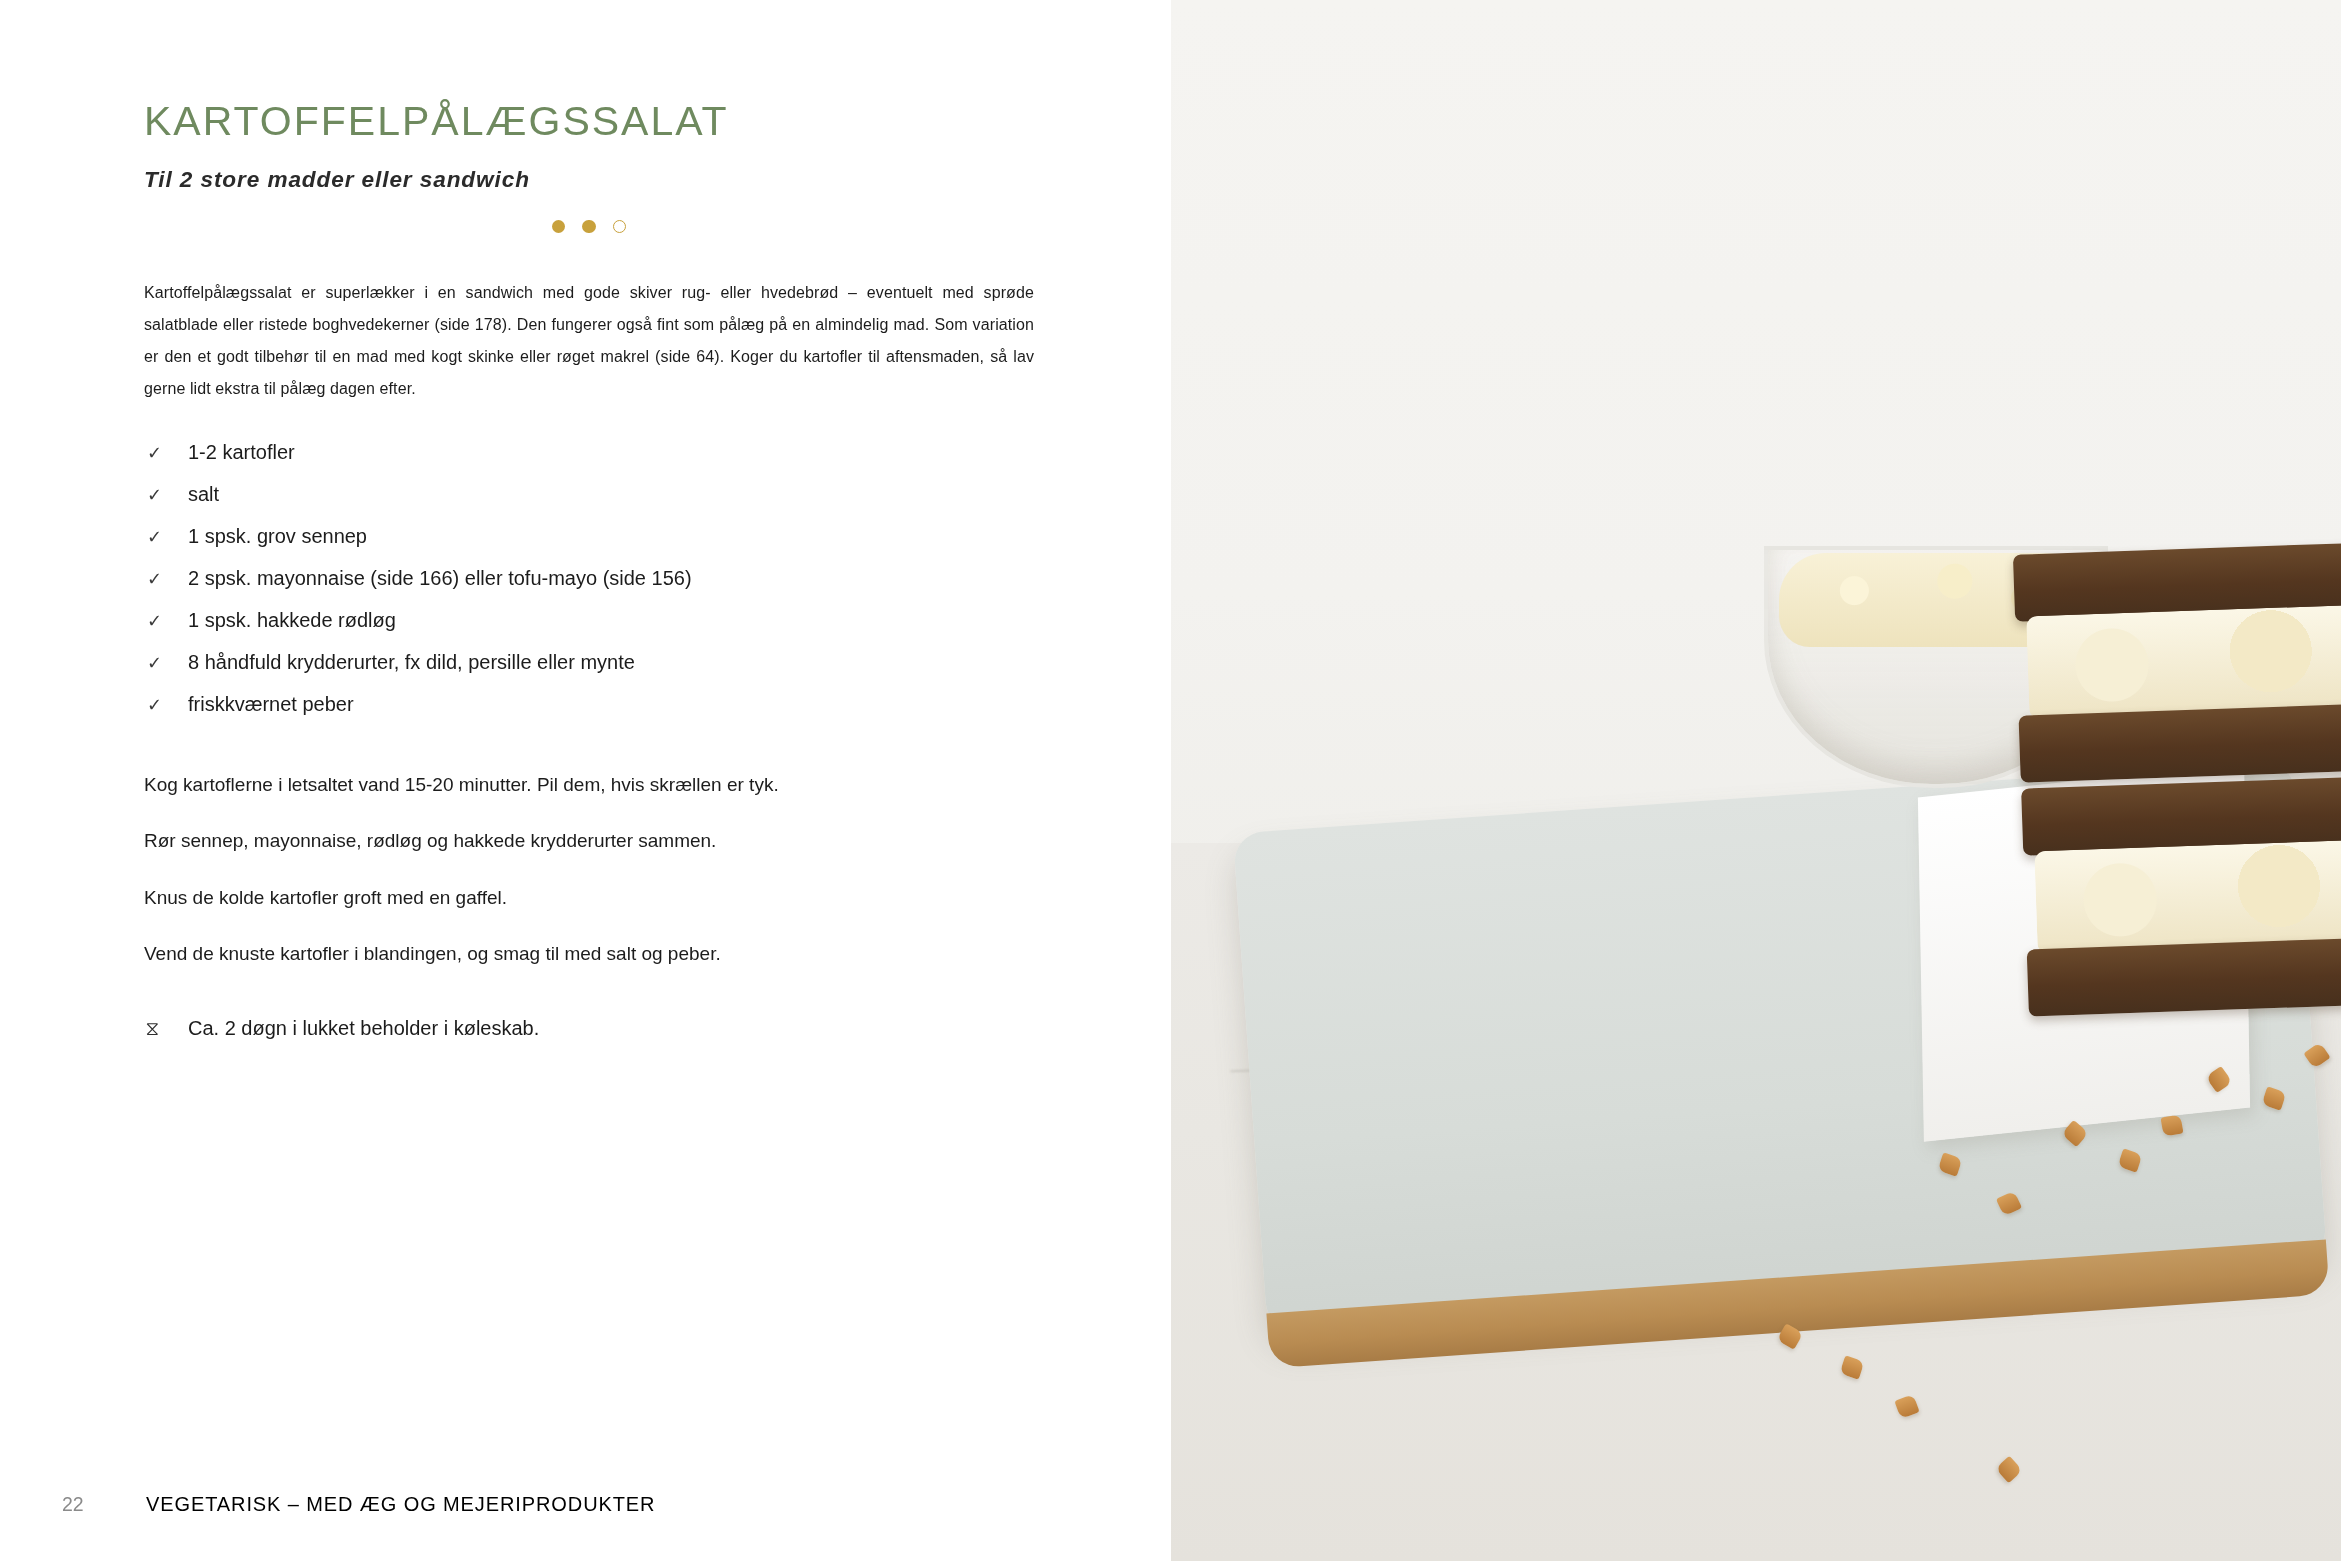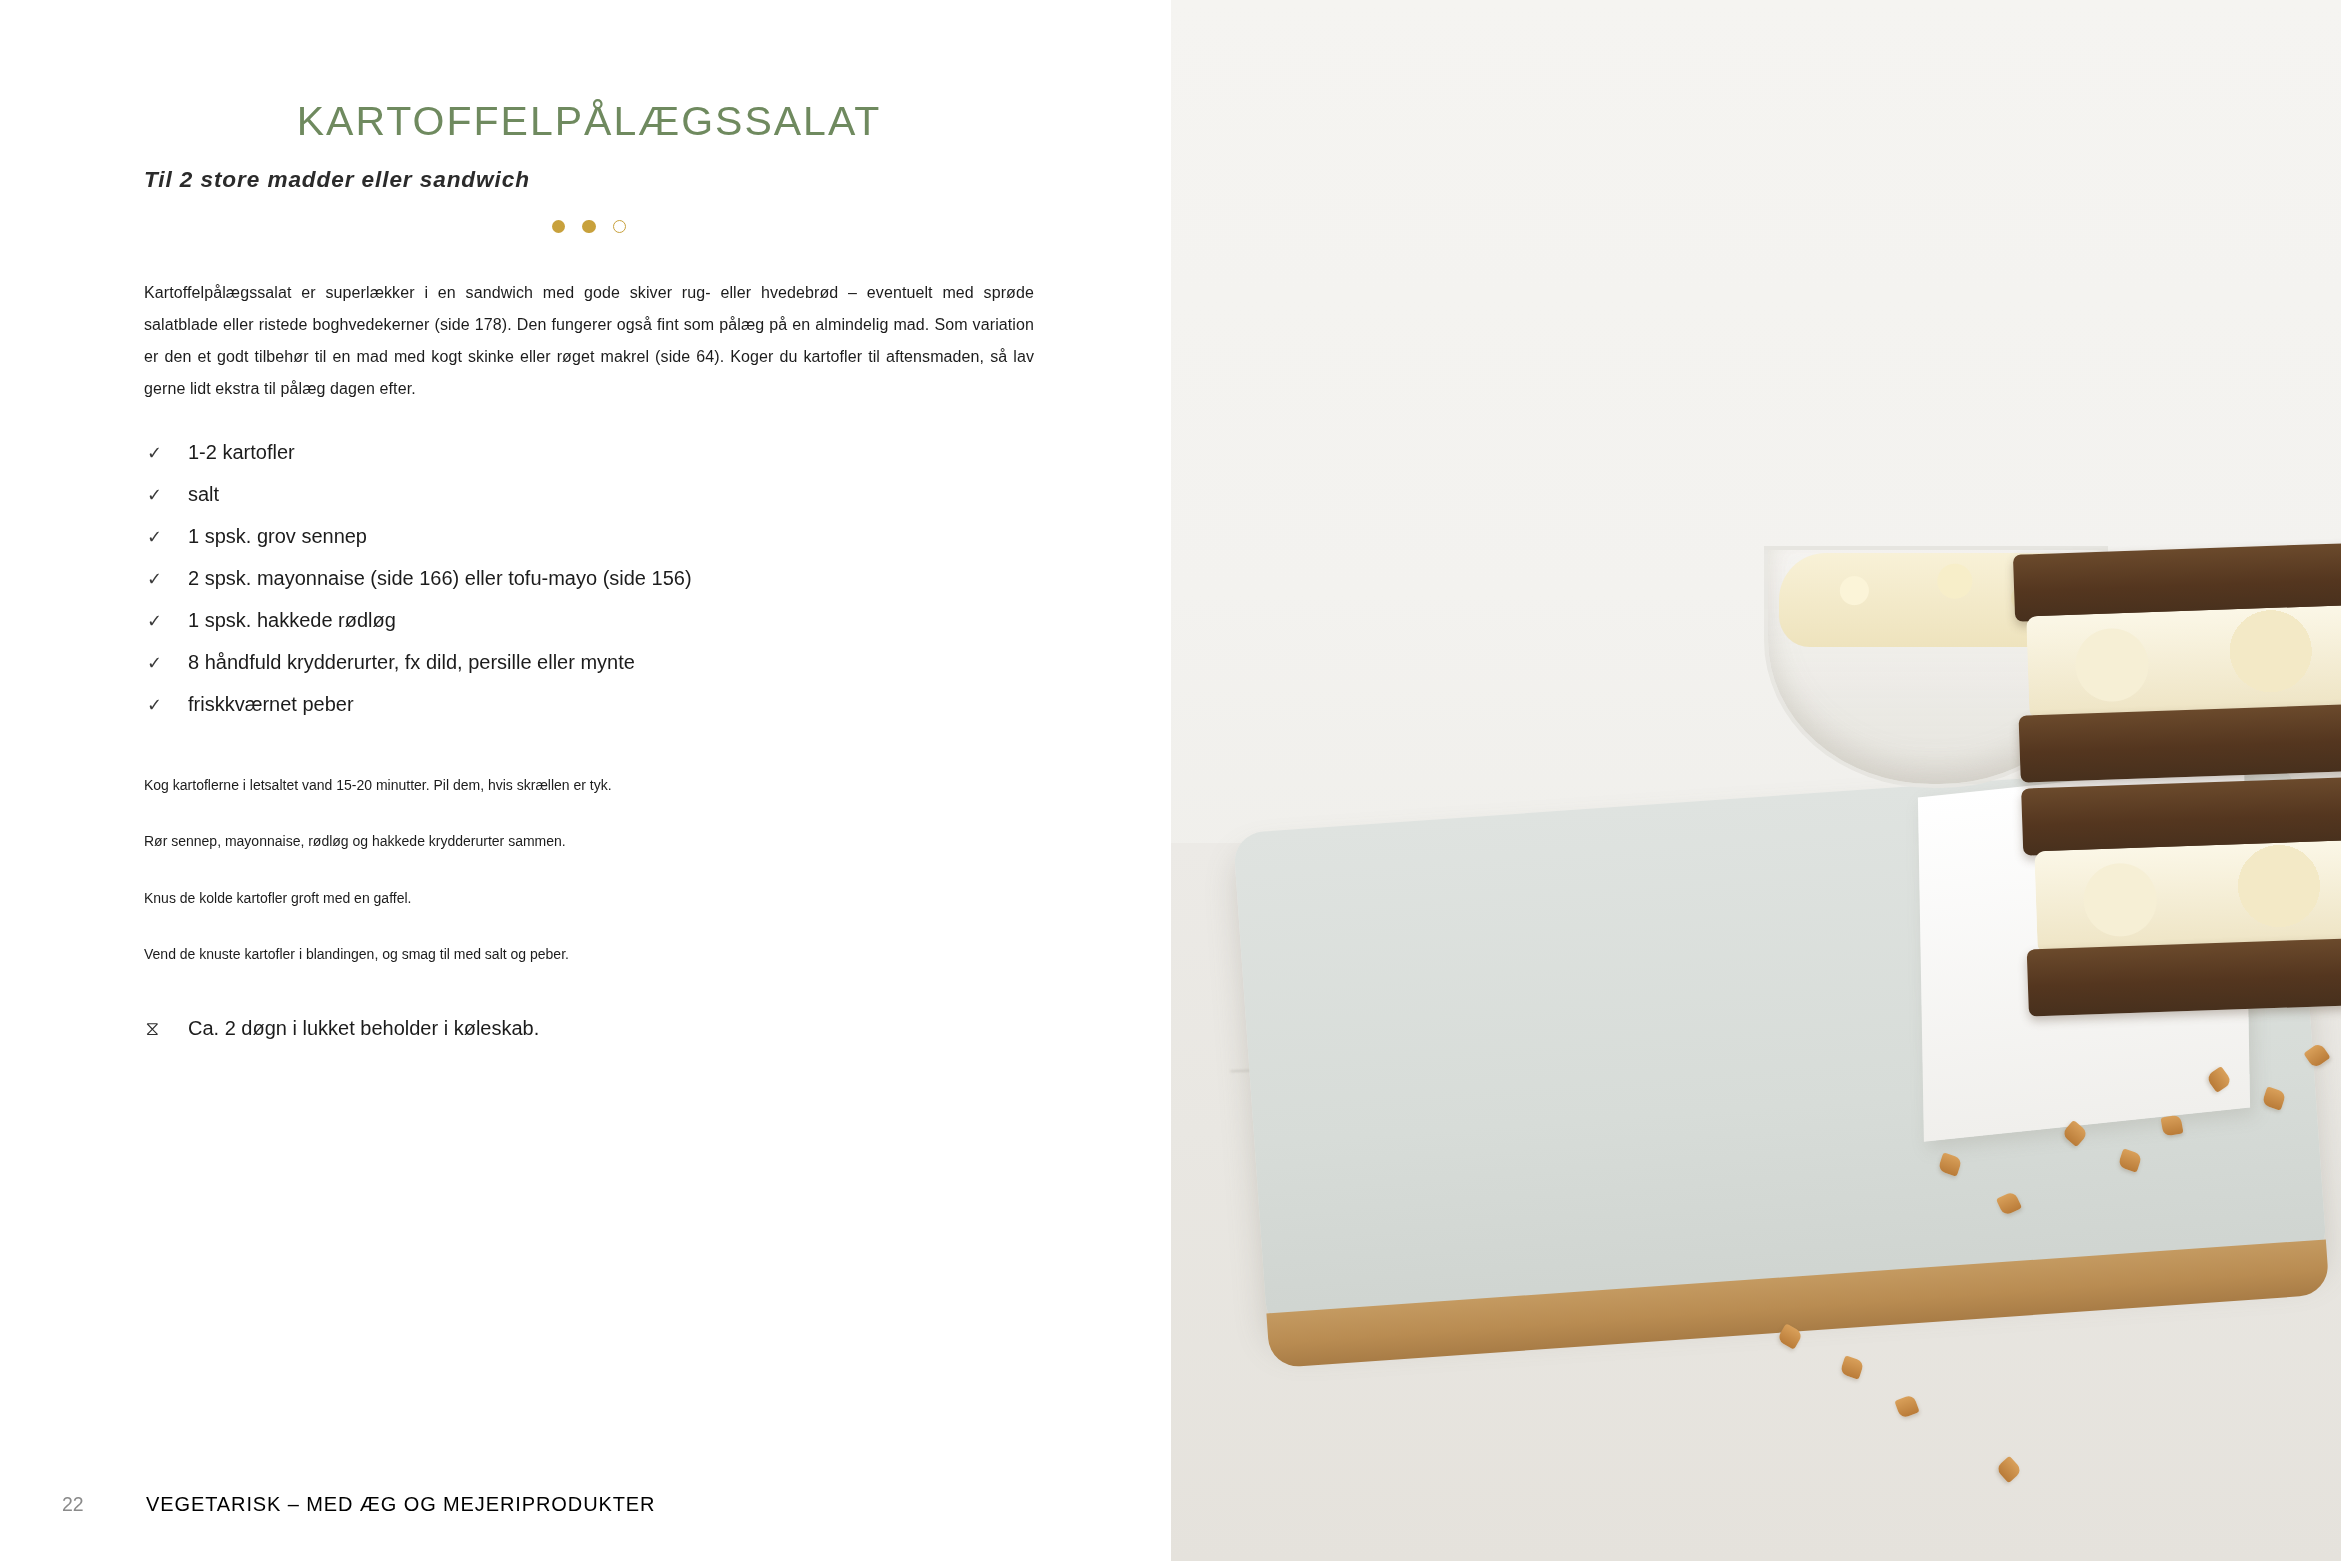--- a/index.html
+++ b/index.html
@@ -34,21 +34,20 @@
     position: absolute;
     left: 144px;
     top: 98px;
     width: 890px;
   }
 
   .recipe-title {
     font-size: 41px;
     letter-spacing: 2px;
     color: #6f8a5f;
-    text-align: center;
     font-weight: 400;
     margin: 0 0 22px 0;
     white-space: nowrap;
   }
 
   .recipe-subtitle {
     font-size: 22.6px;
     font-style: italic;
     font-weight: 700;
     letter-spacing: 0.9px;
@@ -100,21 +99,21 @@
     color: #3a3a3a;
     font-size: 18px;
     text-align: left;
     padding-left: 3.1px;
     box-sizing: border-box;
   }
   .ing-text { flex: 1 1 auto; }
 
   .steps { margin: 0 0 45px 0; }
   .step {
-    font-size: 14px;
+    font-size: 19px;
     line-height: 30px;
     color: #1c1c1c;
     margin: 0 0 26.5px 0;
   }
 
   .storage {
     display: flex;
     align-items: baseline;
     font-size: 20px;
     color: #1c1c1c;

